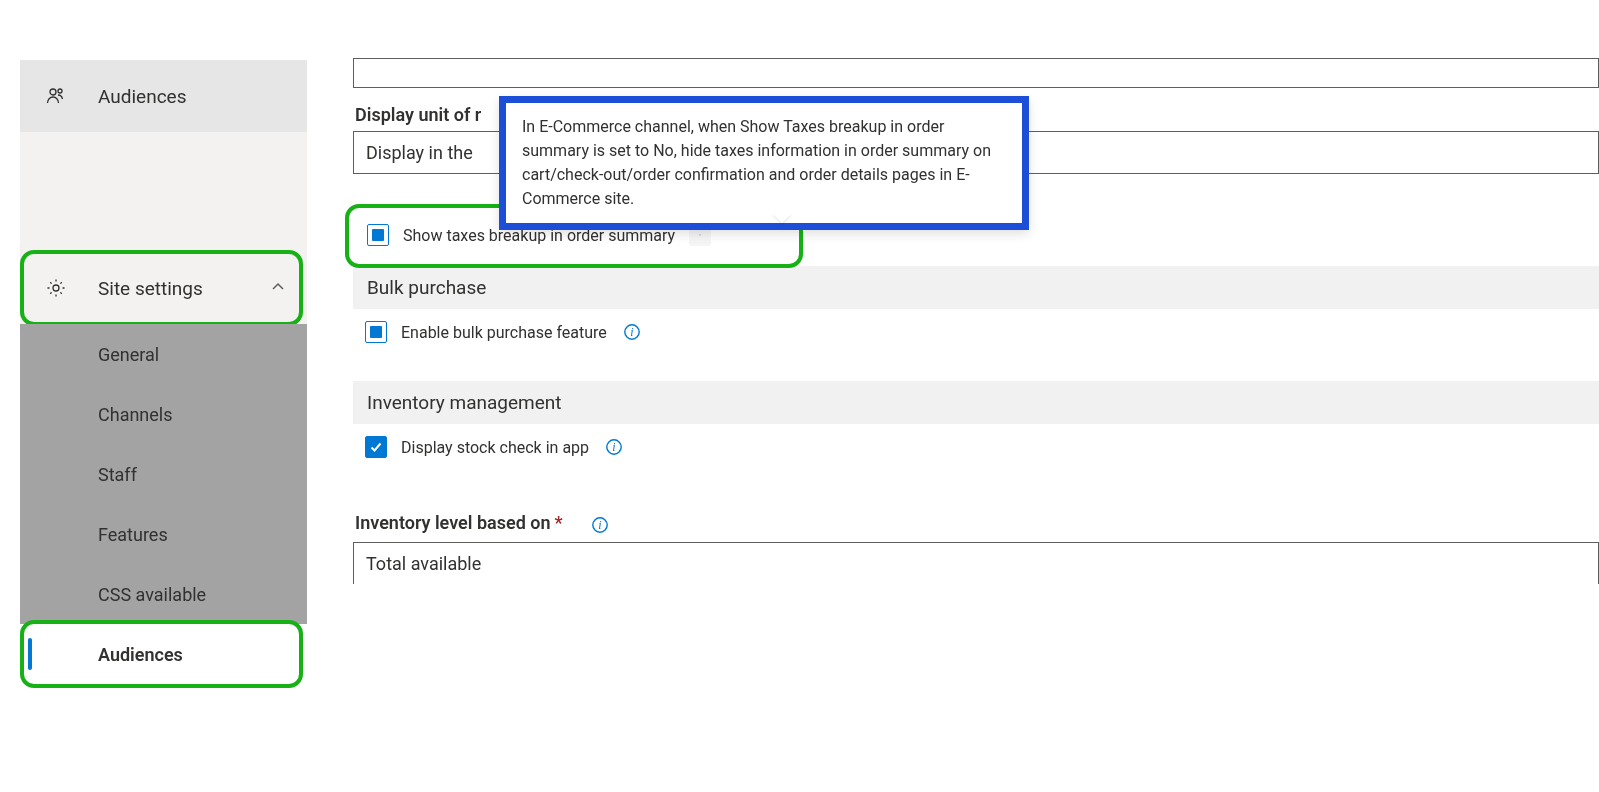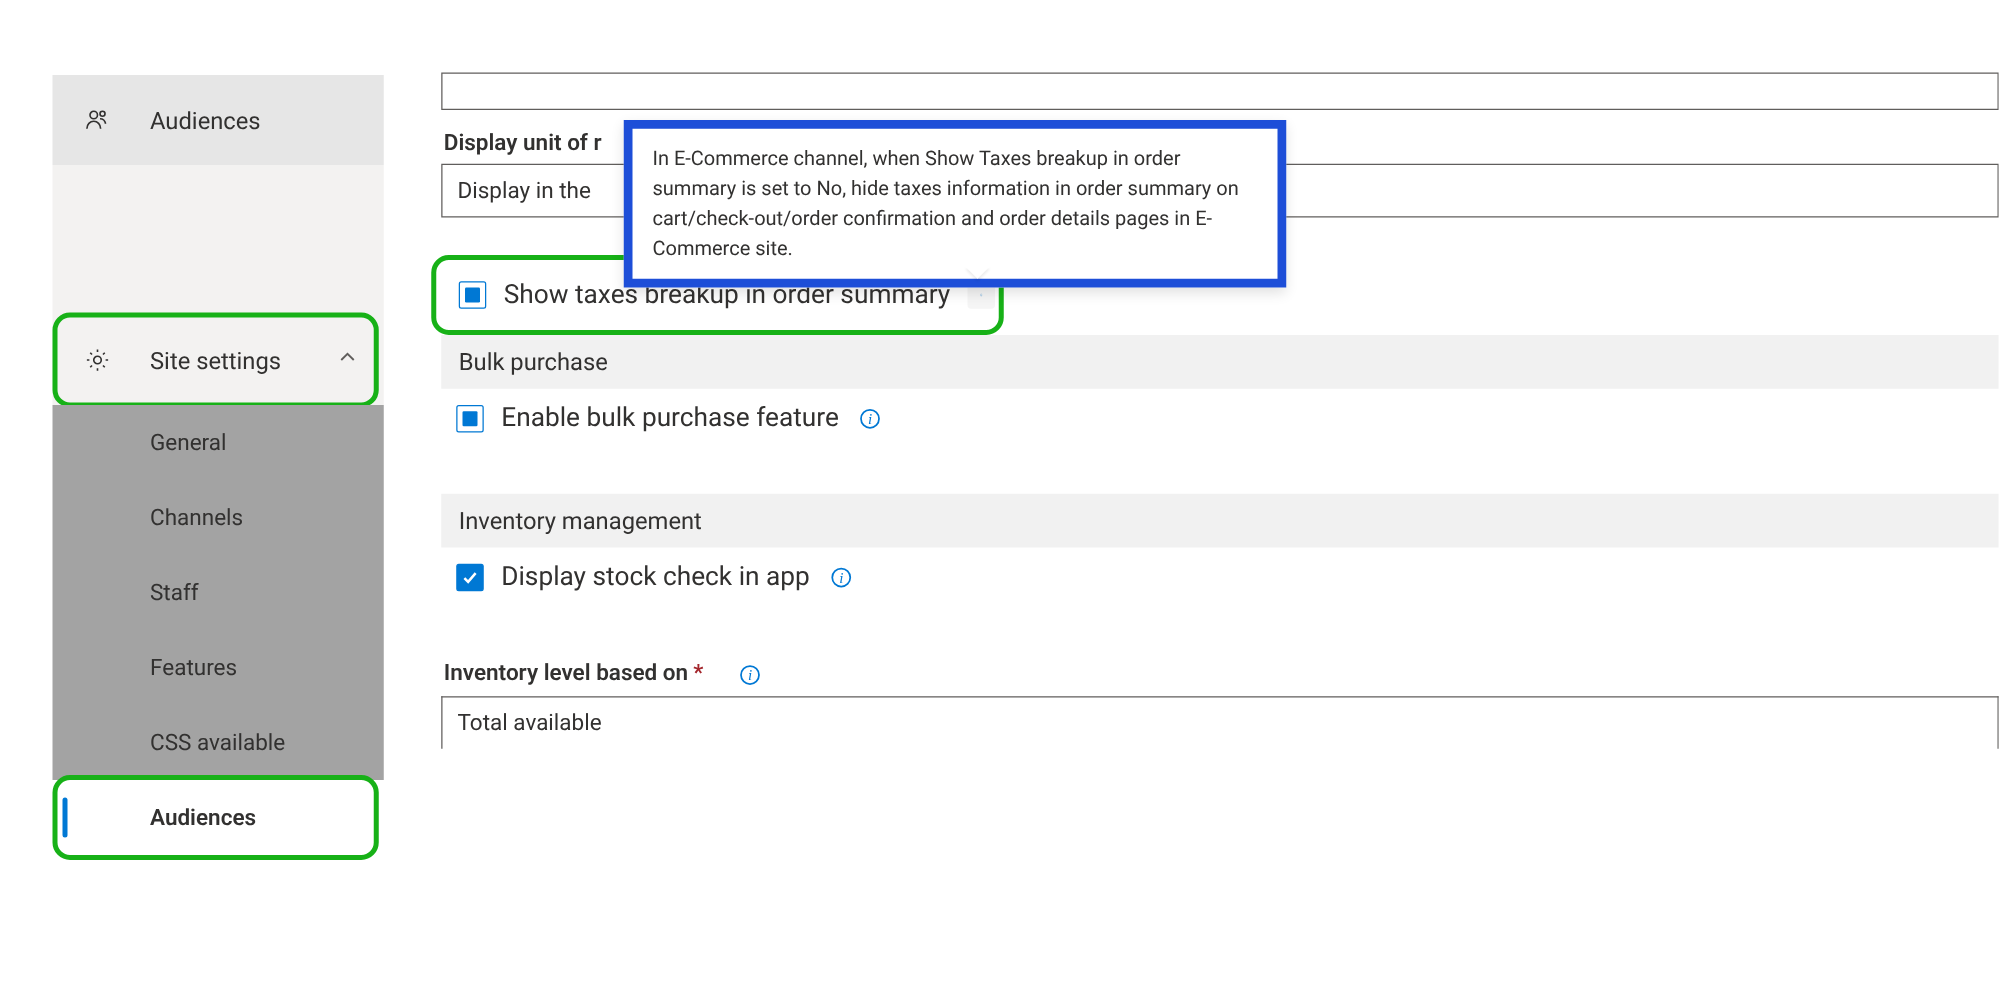--- a/index.html
+++ b/index.html
@@ -4,21 +4,21 @@
   <style>
     * { box-sizing: border-box; margin: 0; padding: 0; }
     body {
       font-family: "Segoe UI", -apple-system, BlinkMacSystemFont, Roboto, sans-serif;
       background: #fff;
       color: #323130;
       font-size: 16px;
       overflow: hidden;
     }
     .layout { display: flex; height: 792px; width: 1599px; padding-top: 60px; }
-    .sidebar { width: 307px; flex-shrink: 0; padding-left: 42px; }
+    .sidebar { width: 307px; flex-shrink: 0; padding-left: 20px; }
     .main { flex: 1; padding-left: 46px; padding-right: 0; position: relative; }
 
     .nav-group-hdr {
       display: flex; align-items: center; height: 72px;
       font-size: 19px; color: #323130; padding-left: 24px;
       cursor: pointer;
     }
     .nav-group-hdr .icon { width: 24px; display:flex; align-items:center; justify-content:center; margin-right: 30px; }
     .nav-group-hdr .label { flex: 1; }
     .nav-group-hdr .chev { margin-right: 22px; font-size: 14px; color: #605e5c; }
@@ -36,37 +36,37 @@
       width: 4px; background: #0078d4; border-radius: 2px;
     }
 
     .highlight-box {
       position: absolute; border: 4px solid #17b117; border-radius: 14px;
       pointer-events: none;
     }
 
     .section-head {
       background: #f1f1f1; padding: 10px 14px; font-size: 19px; color: #323130;
-      margin-top: 34px;
+      margin-top: 24px;
     }
     .setting-row { display: flex; align-items: center; padding: 12px 14px 14px 12px; gap: 14px; }
 
     .chk {
       width: 22px; height: 22px; border: 1px solid #0078d4; border-radius: 2px;
       display: inline-flex; align-items: center; justify-content: center;
       cursor: pointer; background:#fff;
     }
     .chk.ind::after {
       content: ""; width: 12px; height: 12px; background: #0078d4; border-radius: 1px;
     }
     .chk.checked { background: #0078d4; }
     .chk.checked svg { display:block; }
     .chk svg { display:none; }
 
-    .setting-label { font-size: 21px; color: #323130; }
+    .setting-label { font-size: 16px; color: #323130; }
 
     .info-icon {
       width: 22px; height: 22px; display:inline-flex; align-items:center;
       justify-content:center; cursor: pointer;
     }
     .info-icon svg circle { stroke:#0078d4; fill:none; stroke-width:1.4; }
     .info-icon svg text { fill:#0078d4; font-size:12px; font-style:italic; font-family:serif; }
     .info-box { padding:4px 10px; background:#f5f5f5; border-radius:3px; }
 
     .field-label { font-size: 18px; font-weight:600; color:#323130; padding-left:2px; }

